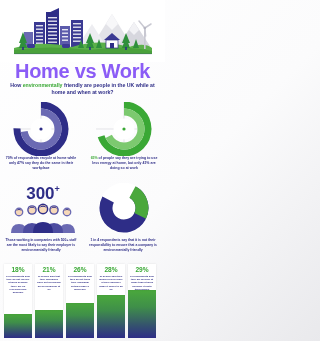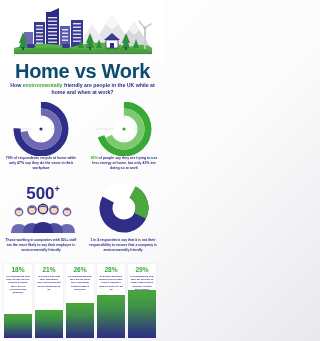--- a/index.html
+++ b/index.html
@@ -11,21 +11,21 @@
   }
   .page{position:absolute;inset:0;}
 
   
   .hero{position:absolute;left:0;top:0;width:165px;height:62px;overflow:hidden;}
   .hero svg{display:block;}
 
   
   .title{
     position:absolute;left:0;top:60px;width:165px;text-align:center;
-    font-size:20px;font-weight:bold;color:#0c4a6e;letter-spacing:-0.3px;
+    font-size:20px;font-weight:bold;color:#8b5cf6;letter-spacing:-0.3px;
     line-height:22px;
   }
   .subtitle{
     position:absolute;left:10px;top:82px;width:145px;text-align:center;
     font-size:5.2px;color:#2e2d87;line-height:7.2px;font-weight:bold;
   }
   .subtitle .hl{color:#3aa835;}
 
   
   .gauges{position:absolute;left:0;top:100px;width:165px;height:78px;}
@@ -215,21 +215,21 @@
       <div class="gcap">
         <span class="gp">65%</span><span> of people say they are trying to use less energy at home, but only 41% are doing so at work</span>
       </div>
     </div>
   </div>
 
   <div class="mid">
 
     <div class="people">
       <div class="bignum">
-        <span>500</span><sup>+</sup>
+        <span>300</span><sup>+</sup>
       </div>
       <svg class="peopleart" width="66" height="30" viewBox="0 0 66 30" xmlns="http://www.w3.org/2000/svg">
         <g fill="#6b6ab3">
           <circle cx="9" cy="9" r="4.4"></circle>
             <path d="M1 30 q0-9 8-9 q8 0 8 9 z"></path>
           <circle cx="57" cy="9" r="4.4"></circle>
             <path d="M49 30 q0-9 8-9 q8 0 8 9 z"></path>
         </g>
         <g fill="#4d4ca0">
           <circle cx="22" cy="7" r="4.8"></circle>

